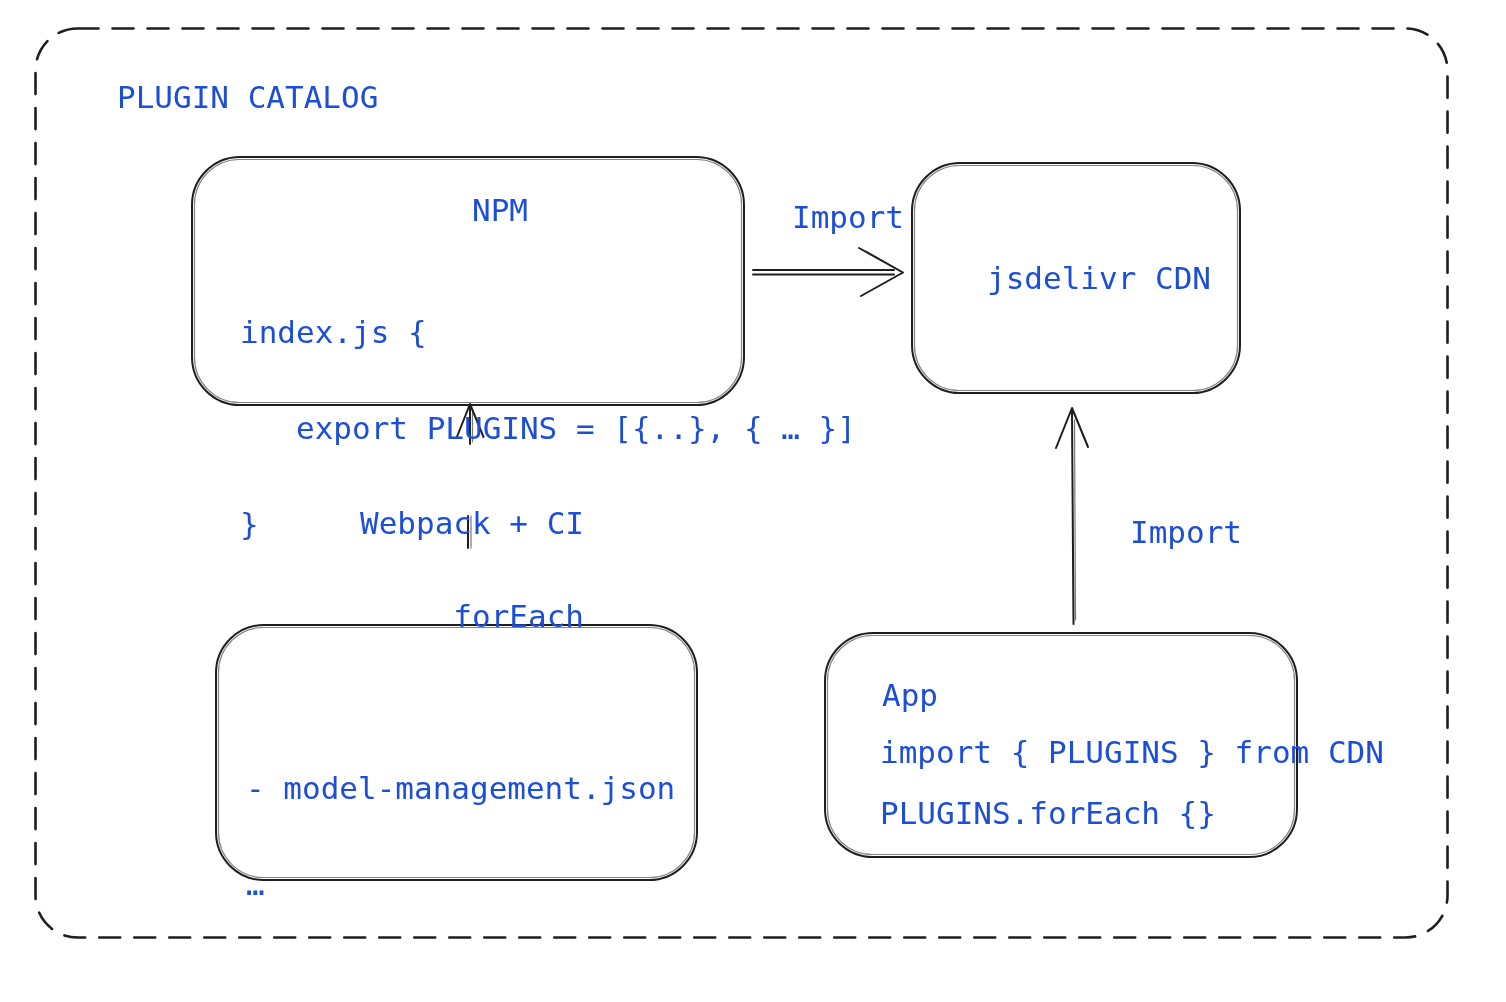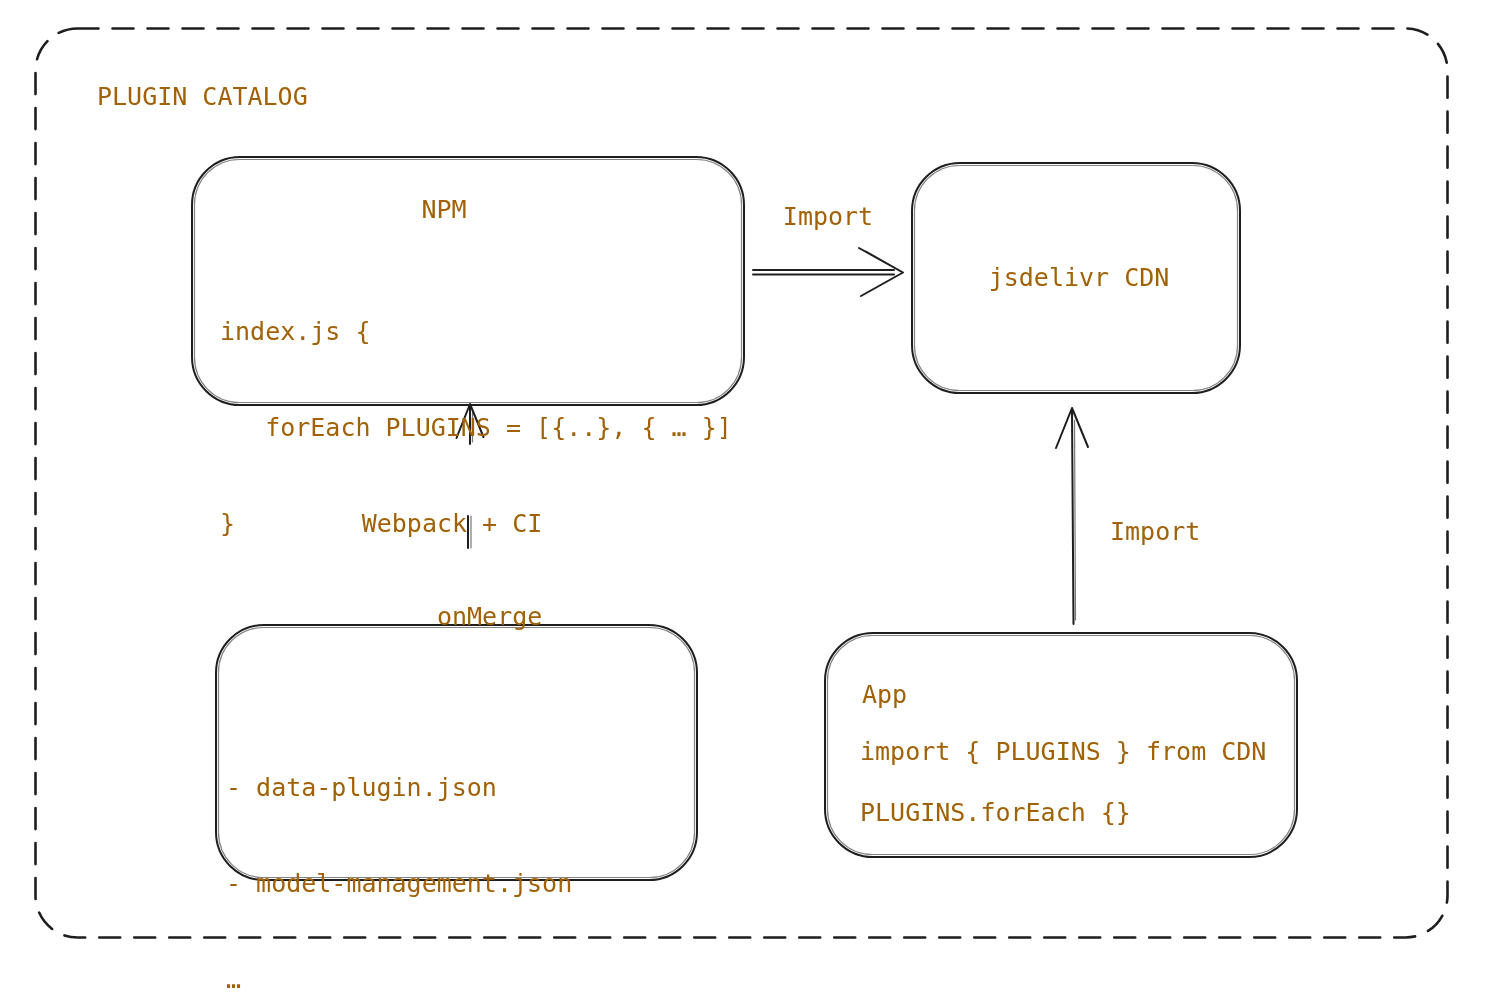--- a/index.html
+++ b/index.html
@@ -18,26 +18,27 @@
   }
   #shapes {
     position: absolute;
     left: 0;
     top: 0;
     width: 1506px;
     height: 1002px;
   }
   .t {
     position: absolute;
-    font-size: 25px;
+    font-size: 31px;
     line-height: 32px;
     font-weight: 500;
-    color: #a16207;
+    color: #1d4ed8;
     white-space: pre;
     letter-spacing: 0px;
+    margin-left: 20px;
   }
   .center {
     transform: translateX(-50%);
     text-align: center;
   }
   .codeblock div {
     white-space: pre;
   }
 </style>
 </head>
@@ -89,39 +90,38 @@
         <line x1="1072" y1="411" x2="1073.5" y2="624"></line>
         <line x1="1074.5" y1="420" x2="1075.5" y2="620" stroke-width="1.2" opacity="0.6"></line>
         <path d="M 1056 448 L 1072 408 L 1088 447"></path>
       </g>
 
     </g>
   </svg>
 
   <div class="t" style="left:97px; top:81px;">PLUGIN CATALOG</div>
 
-  <div class="t center" style="left:444px; top:194px;">NPM</div>
+  <div class="t center" style="left:480px; top:194px;">NPM</div>
   <div class="t codeblock" style="left:220px; top:252px;">
     <div>index.js {</div>
-    <div>   forEach PLUGINS = [{..}, { … }]</div>
+    <div>   export PLUGINS = [{..}, { … }]</div>
     <div>}</div>
   </div>
 
   <div class="t center" style="left:828px; top:201px;">Import</div>
 
   <div class="t center" style="left:1079px; top:262px;">jsdelivr CDN</div>
 
   <div class="t center" style="left:452px; top:446px; line-height:31px;text-align:right;">
     <div>Webpack + CI</div>
-    <div>onMerge</div>
+    <div>forEach</div>
   </div>
 
 
   <div class="t codeblock" style="left:226px; top:708px;">
-    <div>- data-plugin.json</div>
     <div>- model-management.json</div>
     <div>…</div>
   </div>
 
   <div class="t" style="left:1110px; top:516px;">Import</div>
 
   <div class="t" style="left:862px; top:679px;text-align:center;">App</div>
   <div class="t" style="left:860px; top:736px;">import { PLUGINS } from CDN</div>
   <div class="t" style="left:860px; top:797px;">PLUGINS.forEach {}</div>
 

